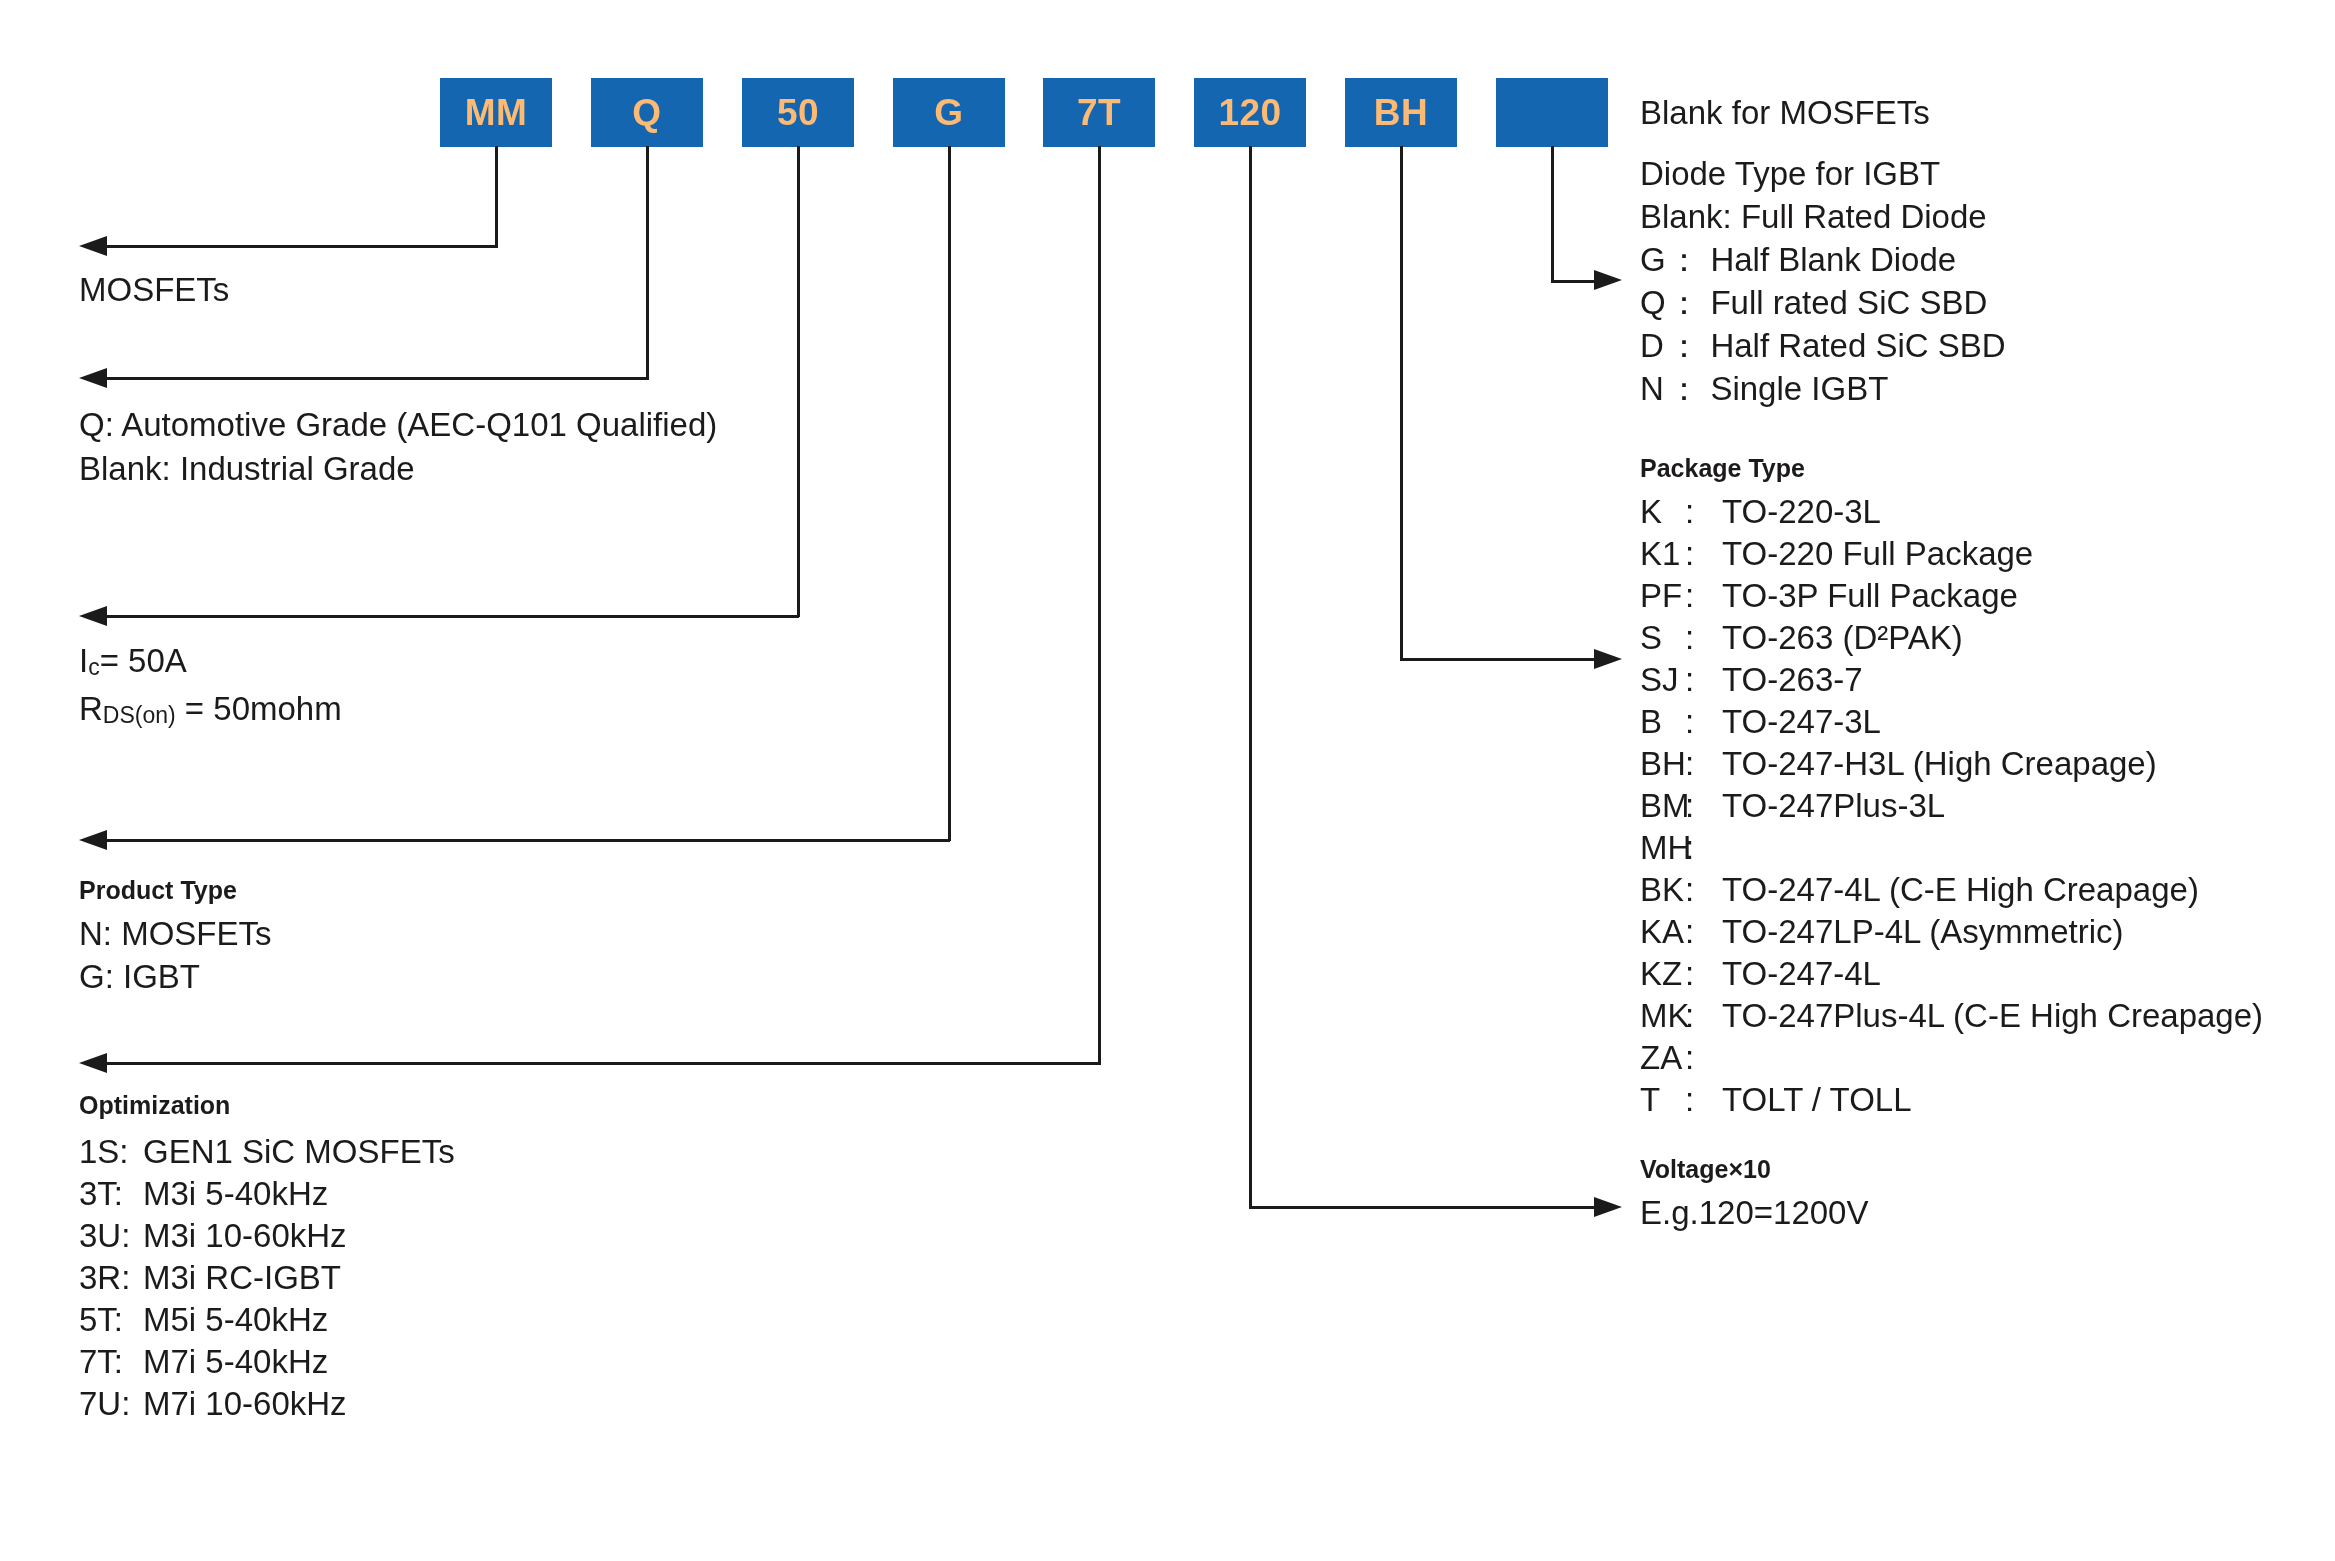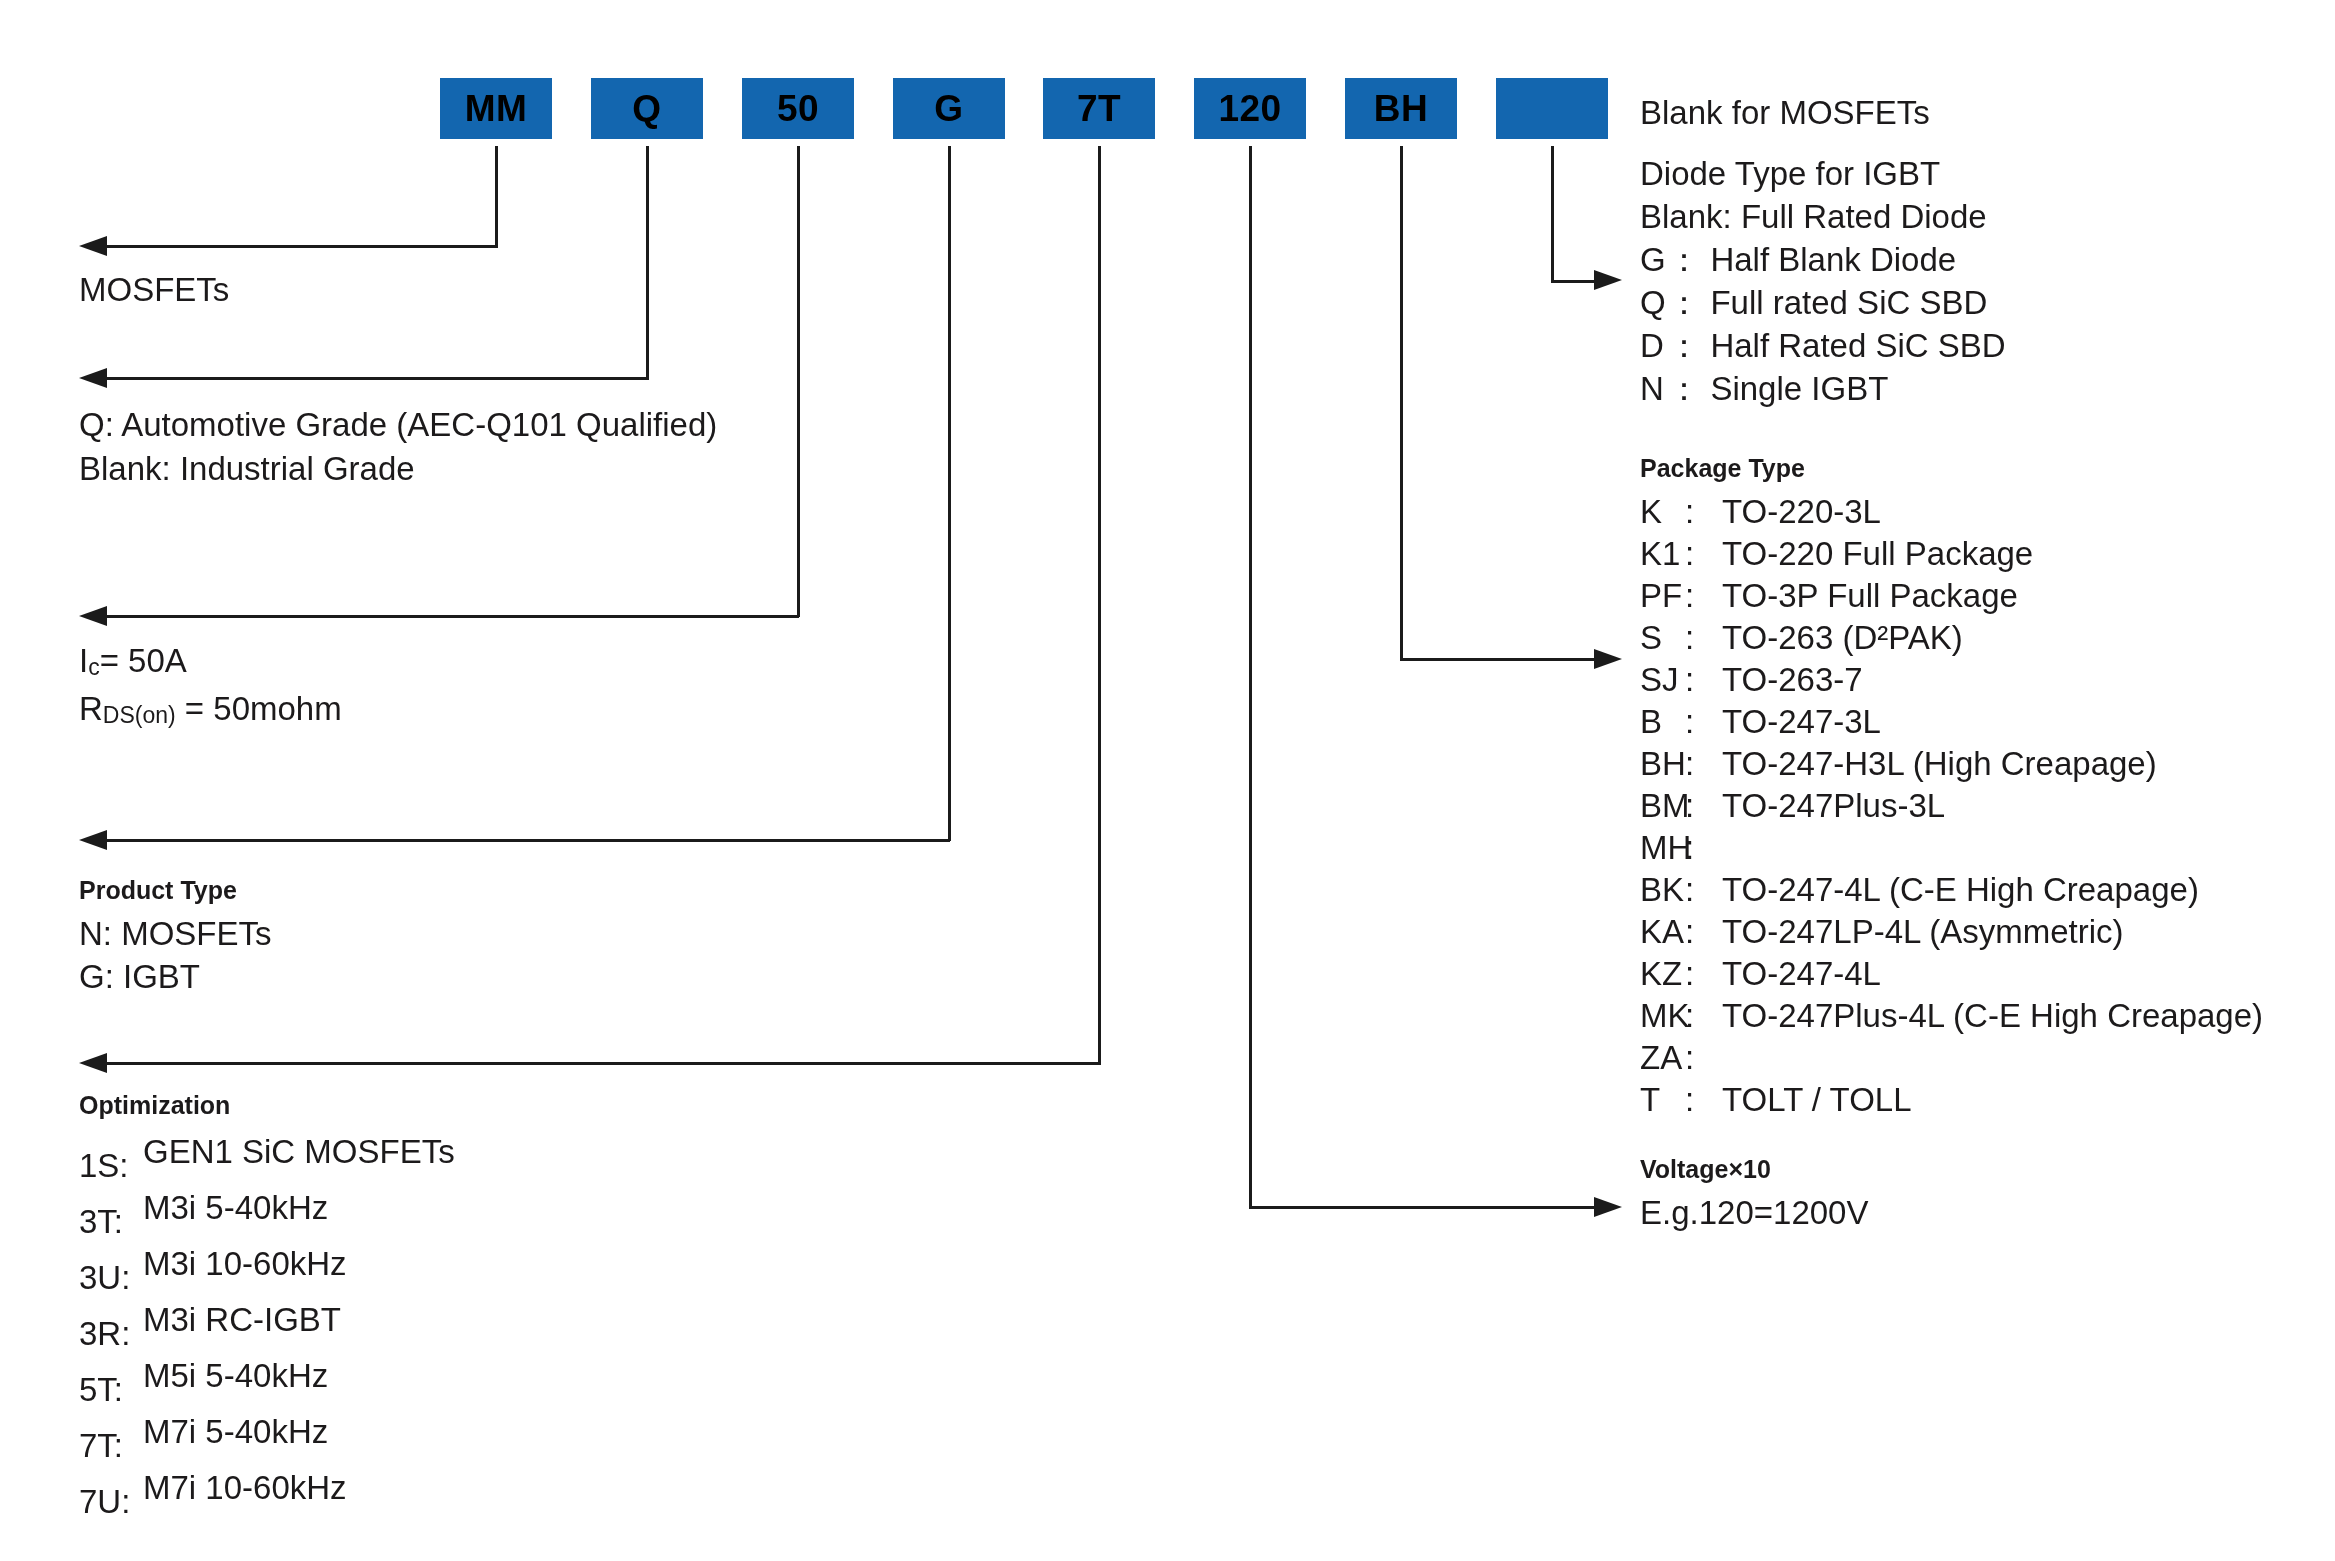--- a/index.html
+++ b/index.html
@@ -1,35 +1,35 @@
 <!DOCTYPE html>
 <html style="font-size:14.6px"><head>
 <meta charset="utf-8">
 <style>
   html,body{margin:0;padding:0;background:#ffffff;}
   #canvas{
     position:relative;width:2335px;height:1562px;background:#ffffff;overflow:hidden;
     font-family:"Liberation Sans",sans-serif;color:#1c1a1b;
   }
   .pn-box{
-    position:absolute;top:78px;width:112px;height:61px;background:#1366AF;
+    position:absolute;top:78px;width:112px;height:69px;background:#1366AF;
     display:flex;align-items:center;justify-content:center;
-    color:#000000;font-weight:bold;font-size:37px;letter-spacing:0.5px;
+    color:#fdba74;font-weight:bold;font-size:37px;letter-spacing:0.5px;
   }
   .vline{position:absolute;width:2.7px;background:#1b1b1b;top:146px;}
   .hline{position:absolute;height:2.7px;background:#1b1b1b;}
   .tri-l{position:absolute;width:0;height:0;border-top:10px solid transparent;
          border-bottom:10px solid transparent;border-right:28px solid #1b1b1b;}
   .tri-r{position:absolute;width:0;height:0;border-top:10px solid transparent;
          border-bottom:10px solid transparent;border-left:28px solid #1b1b1b;}
   .txt{position:absolute;font-size:33px;line-height:43px;white-space:nowrap;}
   .bold{font-weight:bold;font-size:25px;}
   .sub{font-size:23px;vertical-align:-2.7px;}
   .opt-row{display:flex;}
-  .opt-code{width:64px;flex:none;margin-top:14px;}
+  .opt-code{width:64px;flex:none;}
   .diode-row{display:flex;}
   .diode-code{width:27.4px;flex:none;}
   .diode-colon{flex:none;}
   .diode-desc{margin-left:10px;}
   .pkg-row{display:flex;}
   .pkg-code{width:40px;flex:none;}
   .pkg-colon{width:19px;flex:none;text-align:center;}
   .pkg-desc{margin-left:23px;}
 </style>
 </head>

